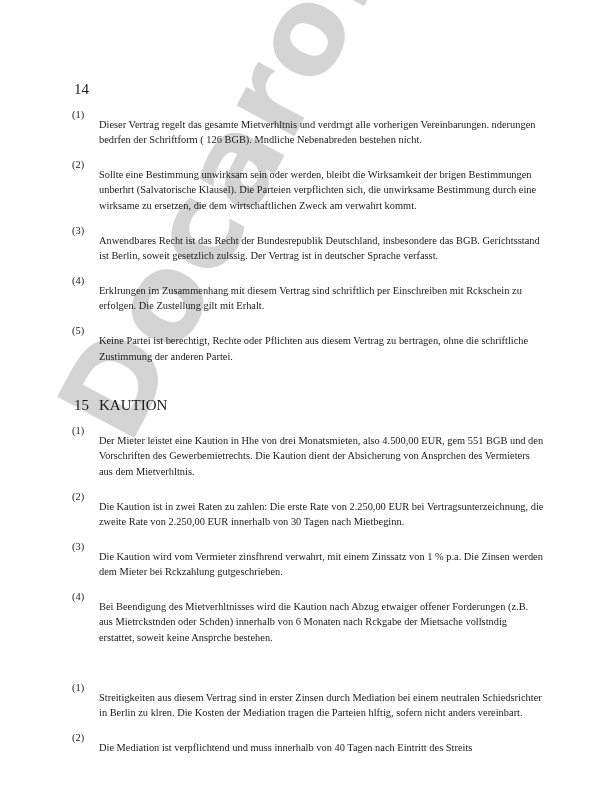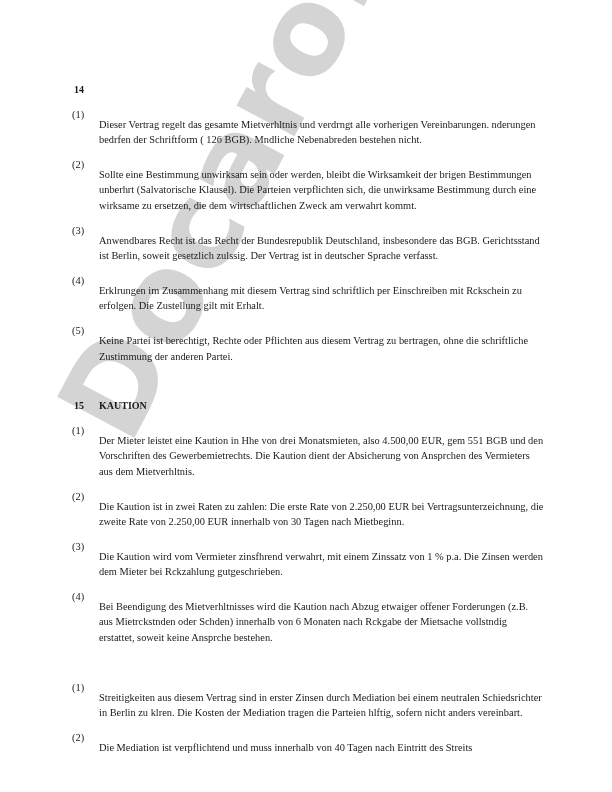--- a/index.html
+++ b/index.html
@@ -48,22 +48,22 @@
       font-family: "Liberation Serif", "DejaVu Serif", serif;
     }
     .section {
       margin: 0;
     }
     .section + .section {
       margin-top: 34px;
     }
     .heading {
       display: flex;
-      font-weight: bold;
-      font-size: 10px;
+      font-weight: normal;
+      font-size: 15px;
       margin-bottom: 9px;
     }
     .heading .num {
       width: 25px;
       flex: 0 0 25px;
     }
     .clause {
       display: flex;
       margin-bottom: 9px;
     }

